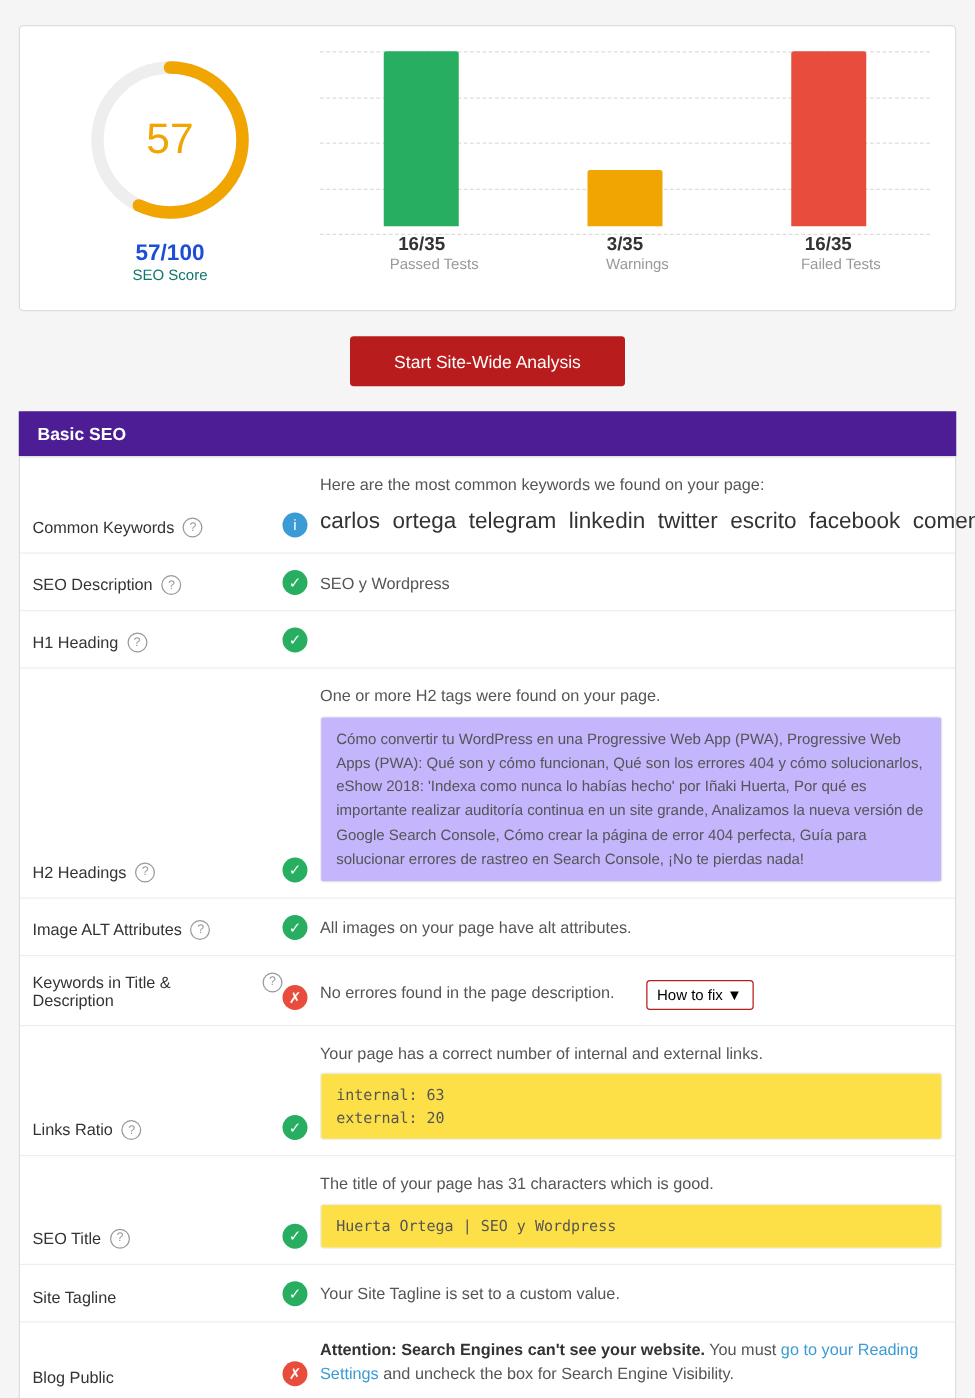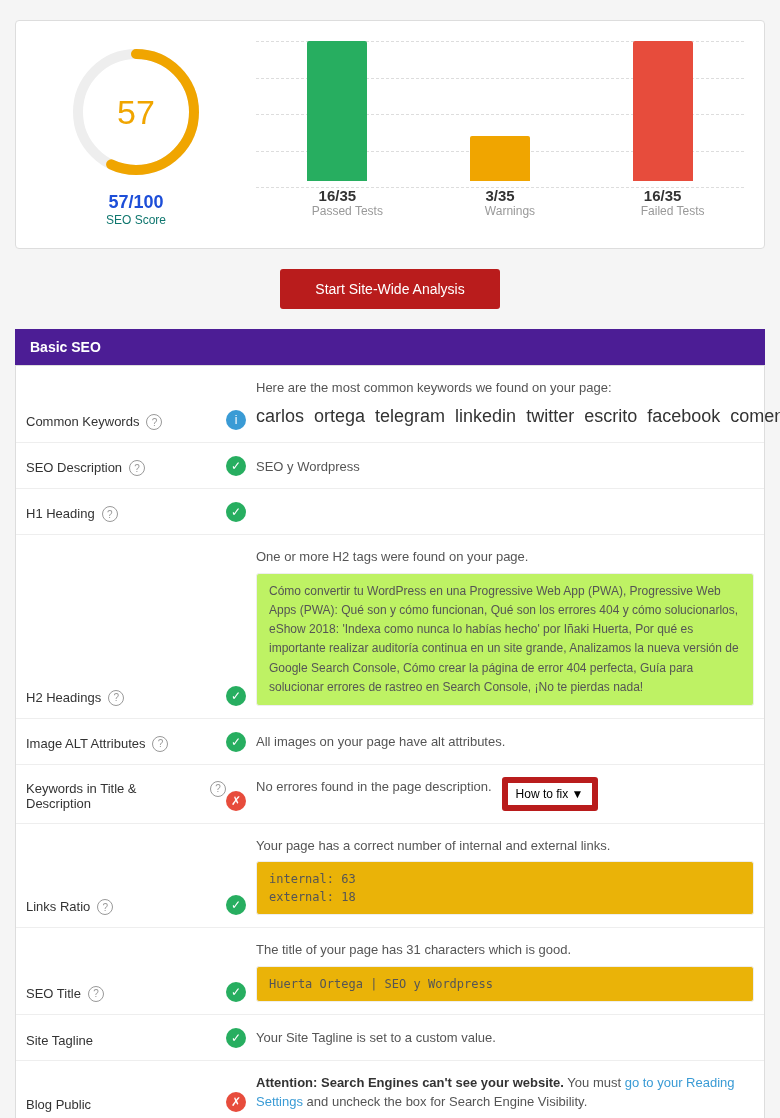--- a/index.html
+++ b/index.html
@@ -229,51 +229,51 @@
     }
 
     .keywords-display {
       font-size: 18px;
       color: #333;
       margin-top: 4px;
       line-height: 1.6;
     }
 
     .code-block {
-      background: #eab308;
+      background: #fde047;
       border: 1px solid #eee;
       border-radius: 3px;
       padding: 8px 12px;
       font-family: monospace;
       font-size: 12px;
       color: #555;
       margin-top: 6px;
       display: block;
     }
 
     .paragraph-block {
-      background: #bef264;
+      background: #c4b5fd;
       border: 1px solid #eee;
       border-radius: 3px;
       padding: 8px 12px;
       font-size: 12px;
       color: #555;
       margin-top: 6px;
       line-height: 1.6;
     }
 
     .how-to-fix-btn {
       background: #fff;
-      border: 6px solid #b91c1c;
+      border: 1px solid #b91c1c;
       padding: 4px 8px;
       font-size: 12px;
       cursor: pointer;
       border-radius: 3px;
       white-space: nowrap;
-      margin-left: 10px;
+      margin-left: 25px;
       flex-shrink: 0;
       align-self: center;
     }
 
     .link-blue {
       color: #3a9bd5;
       text-decoration: none;
     }
 
     .bold-text {
@@ -427,21 +427,21 @@
       <span>Links Ratio</span>
       <span class="info-circle">?</span>
     </div>
     <div class="seo-row-icon">
       <span class="icon-check">✓</span>
     </div>
     <div class="seo-row-content">
       <div>Your page has a correct number of internal and external links.</div>
       <div class="code-block">
         <div>internal:  63</div>
-        <div>external:  18</div>
+        <div>external:  20</div>
       </div>
     </div>
   </div>
 
   <div class="seo-row">
     <div class="seo-row-label">
       <span>SEO Title</span>
       <span class="info-circle">?</span>
     </div>
     <div class="seo-row-icon">

